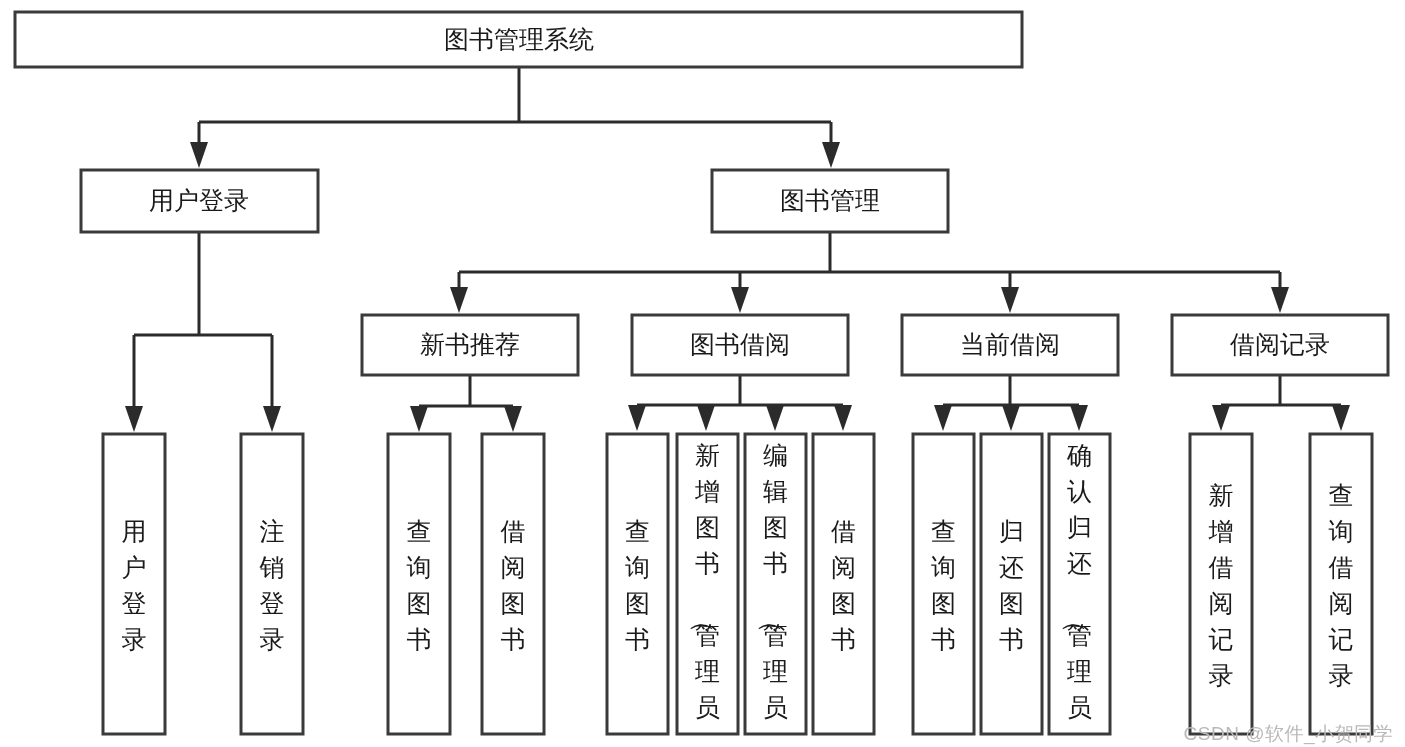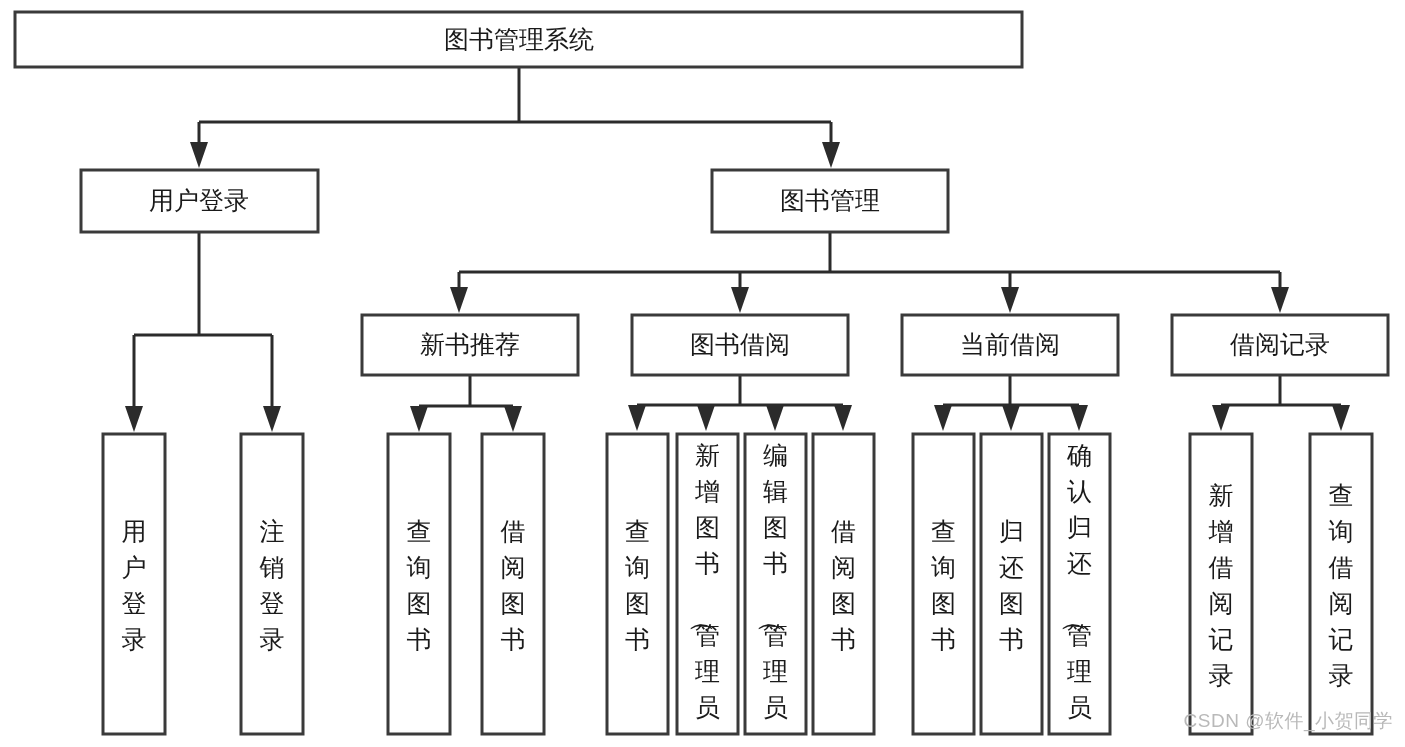--- a/index.html
+++ b/index.html
@@ -52,21 +52,21 @@
   }
   .leaf-label {
     fill: #1a1a1a;
     font-family: "Liberation Sans", "DejaVu Sans", sans-serif;
     font-size: 25px;
     text-anchor: middle;
   }
   .watermark-text {
     position: absolute;
     right: 12px;
-    bottom: 13px;
+    bottom: 0;
     font-family: "Liberation Sans", "DejaVu Sans", sans-serif;
     font-size: 19px;
     color: #b9b9b9;
     white-space: nowrap;
     letter-spacing: 0.5px;
     pointer-events: none;
   }
 </style>
 </head>
 <body>

